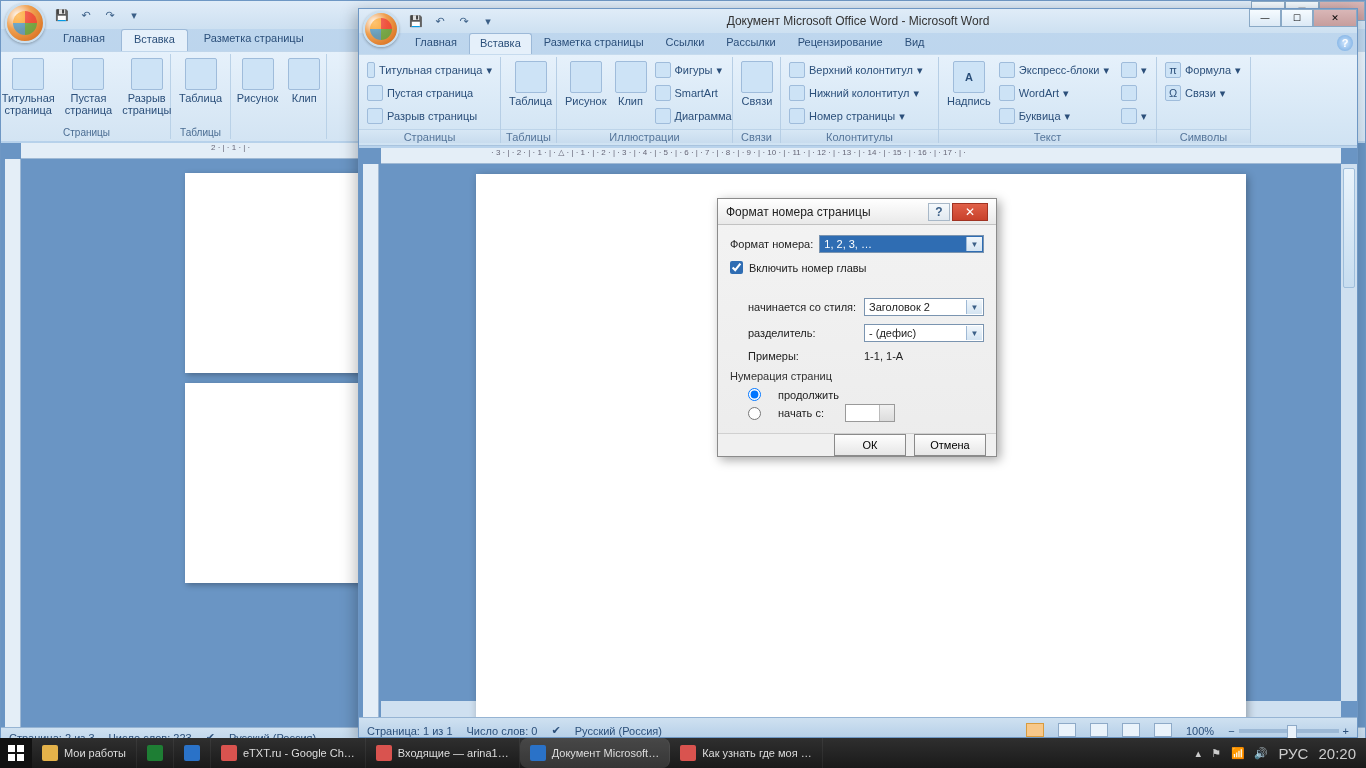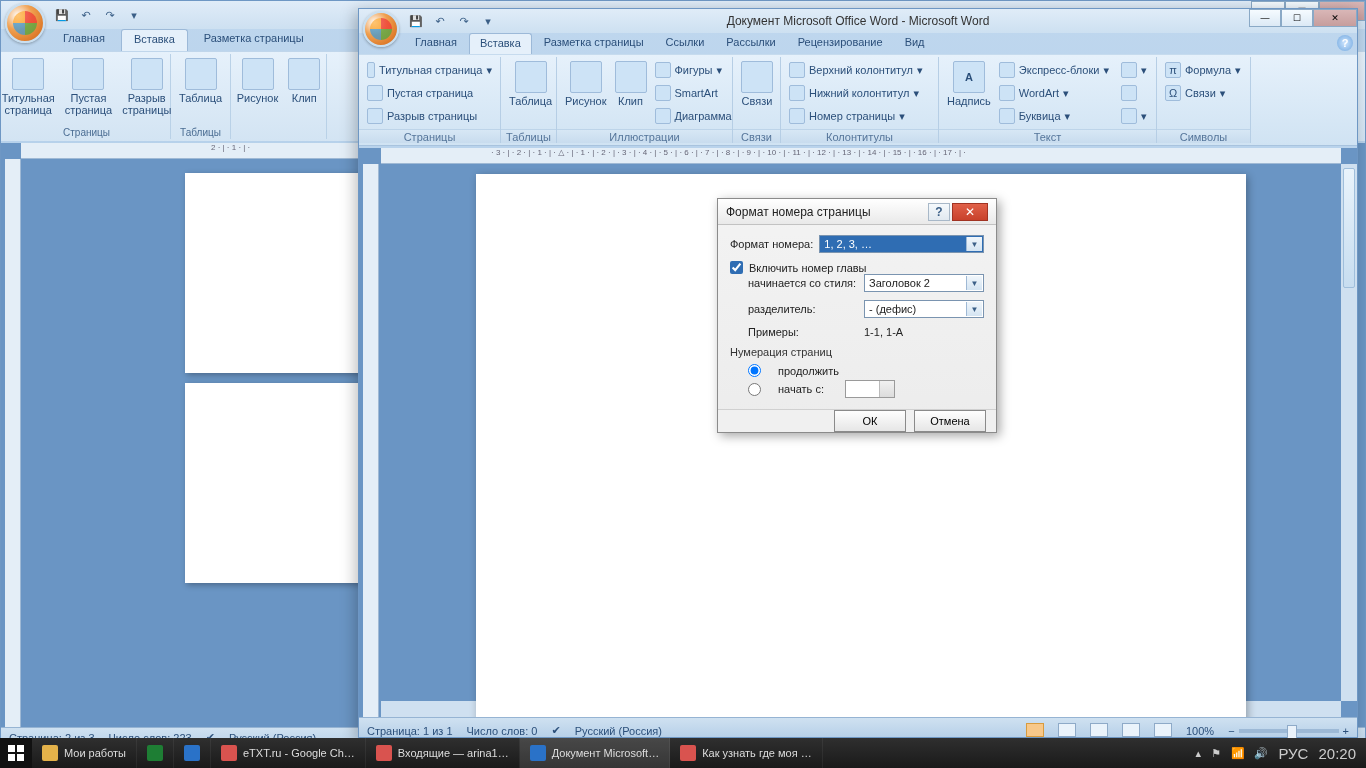--- a/index.html
+++ b/index.html
@@ -83,36 +83,36 @@
 .dlg-title { height:26px; background:linear-gradient(#fff,#e9e9e9); border-bottom:1px solid #c2c2c2; display:flex; align-items:center; padding:0 8px; font-size:12px;}
 .dlg-title .sp{flex:1}
 .dlg-help{ width:22px; height:18px; background:linear-gradient(#f5f9fc,#e1e9f0); border:1px solid #a8b8c8; text-align:center; font-weight:bold; color:#3b5f87; line-height:16px; margin-right:2px;}
 .dlg-close{ width:36px; height:18px; background:linear-gradient(#e06048,#c8412b); color:#fff; text-align:center; line-height:16px; border:1px solid #a13322;}
 .dlg-body{ padding:10px 12px 8px 12px;}
 .row{ display:flex; align-items:center; gap:6px; margin-bottom:8px;}
 .row label{ white-space:nowrap;}
 .combo{ flex:1; height:18px; border:1px solid #7a94b0; background:#fff; display:flex; align-items:center; padding:0 2px 0 4px; font-size:11px; position:relative;}
 .combo.sel{ background:#2f6db3; color:#fff;}
 .combo .arr{ position:absolute; right:1px; top:1px; bottom:1px; width:16px; background:linear-gradient(#f0f6fb,#d4e4f2); border-left:1px solid #9fb9d5; display:flex; align-items:center; justify-content:center; color:#3b5f87; font-size:8px;}
-.chk{ display:flex; align-items:center; gap:6px; margin-bottom:0;}
+.chk{ display:flex; align-items:center; gap:6px; margin-bottom:24px;}
 .chk input{ accent-color:#2f6db3;}
 .indent{ margin-left:18px;}
 .group-title{ margin:4px 0 6px 0; color:#333;}
 .rad{ display:flex; align-items:center; gap:17px; margin:3px 0 3px 18px;}
 .spinner{ width:50px; height:18px; border:1px solid #9a9a9a; background:#fff; margin-left:4px; position:relative;}
 .spinner::after{content:""; position:absolute; right:0; top:0; bottom:0; width:14px; border-left:1px solid #bbb; background:linear-gradient(#f1f1f1,#dcdcdc);}
 .dlg-btns{ display:flex; justify-content:flex-end; gap:8px; padding:0 10px; border-top:1px solid #d0d0d0; background:#f0f0f0;}
 .dlg-btns button{ width:72px; height:22px; border:1px solid #8a8a8a; background:linear-gradient(#fefefe,#e6e6e6); font-size:11px; cursor:pointer;}
 
 
 .taskbar { position:absolute; left:0; right:0; bottom:0; height:30px; background:linear-gradient(#2f2f2f,#1a1a1a); display:flex; align-items:center; font-size:11px; color:#ddd; z-index:10;}
 .start{ width:32px; height:30px; display:flex; align-items:center; justify-content:center; background:#111;}
 .start svg{width:16px;height:16px;}
 .tb-item{ height:30px; padding:0 10px; display:flex; align-items:center; gap:6px; border-right:1px solid rgba(255,255,255,.06); max-width:160px; cursor:pointer;}
-.tb-item.active{ background:rgba(255,255,255,.12);}
+.tb-item.active{ background:rgba(255,255,255,.12);border-radius:8px;}
 .tb-item .ti{ width:16px; height:16px; background:#4a7; border-radius:2px;}
 .tray{ margin-left:auto; display:flex; align-items:center; gap:10px; padding:0 10px; color:#ccc;}
 .tray .t{ font-size:15px;}
 </style>
 </head>
 <body>
 
 <div class="win1">
   <div class="titlebar1">
     <div class="office-btn1"></div>

